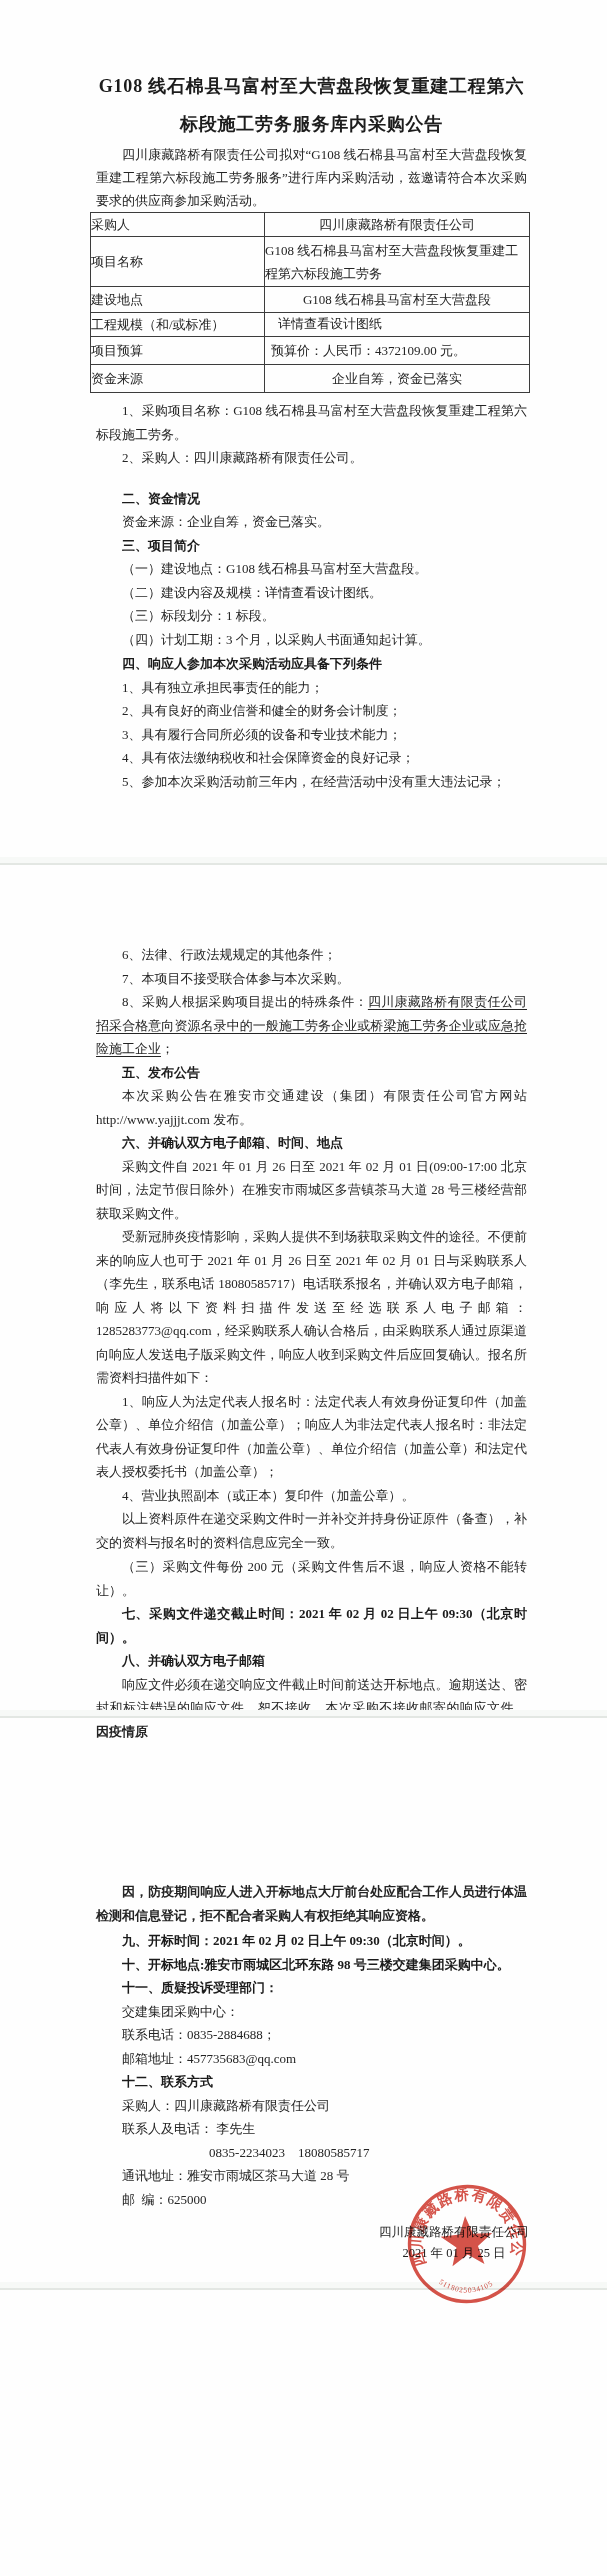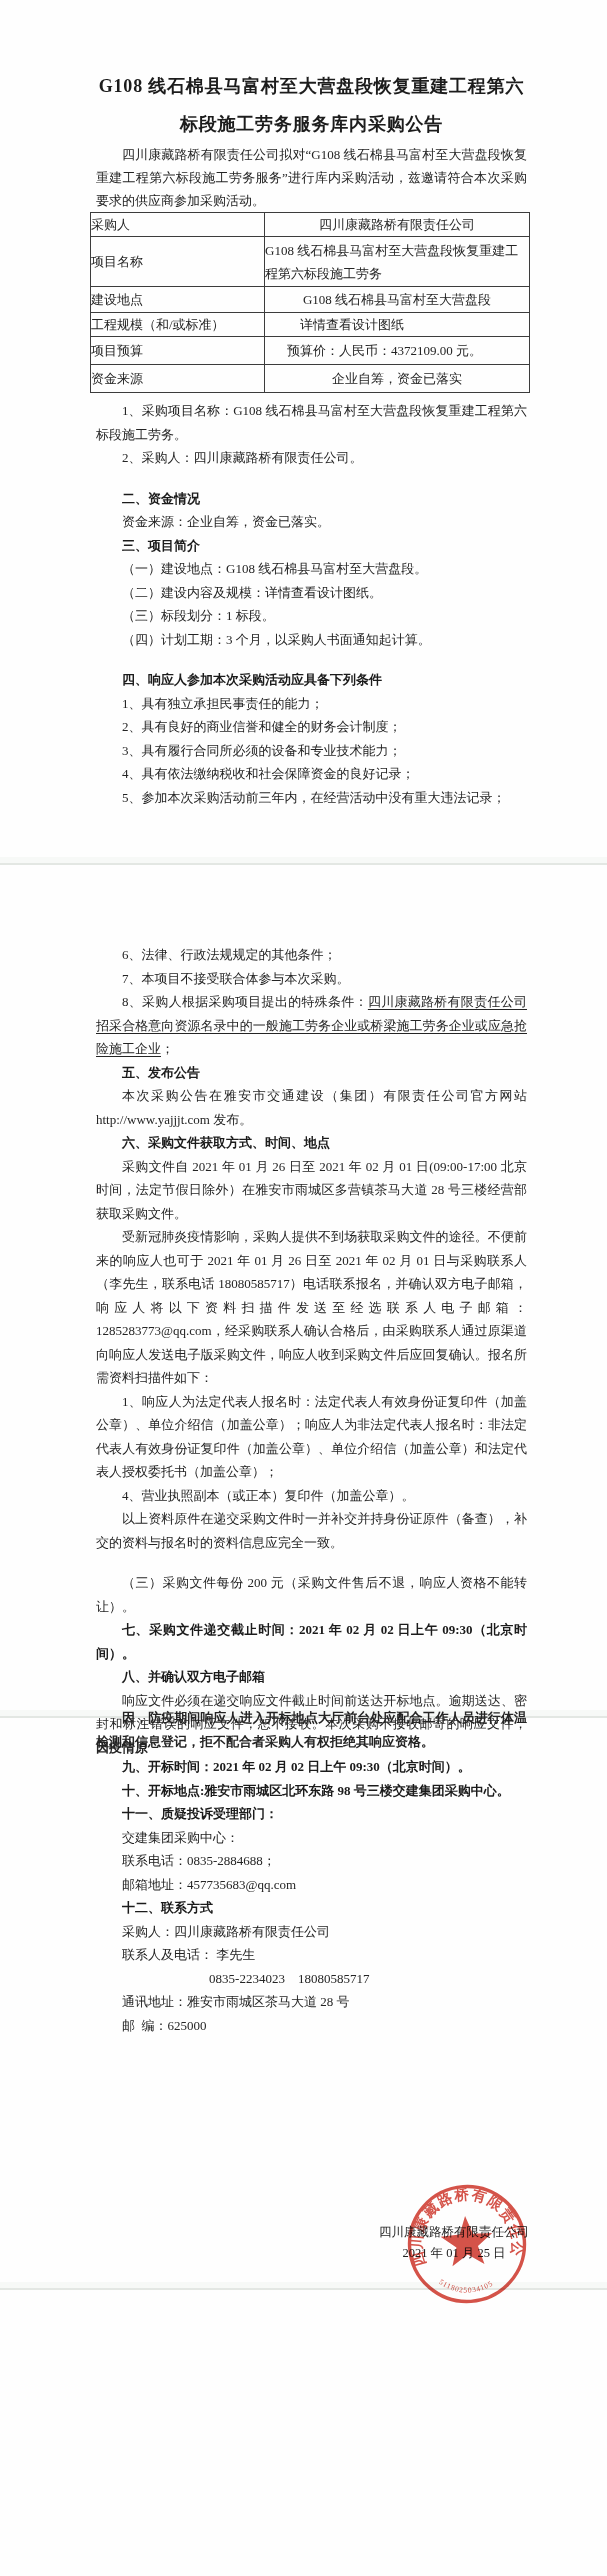--- a/index.html
+++ b/index.html
@@ -8,32 +8,32 @@
     font-family:"Liberation Serif","DejaVu Serif",serif;color:#222;overflow:hidden;
   }
   .page-break{position:absolute;left:0;width:607px;height:1.5px;background:#e3e7e3;}
   .pb-shade{position:absolute;left:0;width:607px;height:6px;background:#f7f9f7;}
   .content{position:absolute;left:96px;width:431px;}
   .doc-title{margin-top:67px;text-align:center;font-size:18px;font-weight:bold;
     line-height:38px;color:#1c1c1c;letter-spacing:0.8px;}
   .para{font-size:13px;line-height:23.5px;margin:0;text-align:justify;text-indent:2em;color:#242424;}
   .para30{line-height:23px;}
   .h{font-weight:bold;color:#1b1b1b;}
-  .mt8{margin-top:6px}.mt6{margin-top:17px}.mt4{margin-top:17px}.mt3{margin-top:2.3px}
+  .mt8{margin-top:6px}.mt6{margin-top:17px}.mt4{margin-top:1px}.mt3{margin-top:2.3px}
   .u{text-decoration:underline;text-underline-offset:3px;}
   .b{font-weight:bold;}
   .pre{white-space:pre-wrap;}
   .ind-num{text-indent:8.7em;}
   table.info{border-collapse:collapse;width:437px;margin-left:-6px;table-layout:fixed;}
   table.info td{border:1.1px solid #3c3c3c;font-size:13px;color:#242424;vertical-align:middle;padding:0;}
   td.lbl{width:173px;padding-left:27px;margin-left:43px;}
   td.val{width:264px;padding-left:7.6px;line-height:23px;}
   td.val.cc{text-align:center;padding-left:0;}
-  td.val.p40{padding-left:35px;}
-  td.val.p8{padding-left:22px;}
+  td.val.p40{padding-left:13px;font-family:Liberation Mono, monospace;}
+  td.val.p8{padding-left:6px;}
   tr.r1 td{height:23px}tr.r2 td{height:49px}tr.r3 td{height:25px}
   tr.r4 td{height:22px}tr.r5 td{height:27px}tr.r6 td{height:27px}
   .sign-block{position:absolute;left:378px;top:2222px;width:152px;text-align:center;
     font-size:12.5px;line-height:21px;color:#1e1e1e;z-index:1;}
   .seal{position:absolute;left:405px;top:2182px;width:124px;height:124px;z-index:2;
     opacity:.88;mix-blend-mode:multiply;transform:rotate(-4deg);}
 </style>
 </head>
 <body>
 
@@ -94,36 +94,36 @@
 
   <div class="pb-shade" style="top:857px;"></div>
   <div class="page-break" style="top:863px;"></div>
 
   <div class="content" style="top:943px;">
     <p class="para">6、法律、行政法规规定的其他条件；</p>
     <p class="para">7、本项目不接受联合体参与本次采购。</p>
     <p class="para"><span>8、采购人根据采购项目提出的特殊条件：</span><span class="u">四川康藏路桥有限责任公司招采合格意向资源名录中的一般施工劳务企业或桥梁施工劳务企业或应急抢险施工企业</span><span>；</span></p>
     <p class="para h">五、发布公告</p>
     <p class="para">本次采购公告在雅安市交通建设（集团）有限责任公司官方网站 http://www.yajjjt.com 发布。</p>
-    <p class="para h">六、采购文件获取方式、时间、地点</p>
+    <p class="para h">六、并确认双方电子邮箱、时间、地点</p>
     <p class="para">采购文件自 2021 年 01 月 26 日至 2021 年 02 月 01 日(09:00-17:00 北京时间，法定节假日除外）在雅安市雨城区多营镇茶马大道 28 号三楼经营部获取采购文件。</p>
     <p class="para">受新冠肺炎疫情影响，采购人提供不到场获取采购文件的途径。不便前来的响应人也可于 2021 年 01 月 26 日至 2021 年 02 月 01 日与采购联系人（李先生，联系电话 18080585717）电话联系报名，并确认双方电子邮箱，响应人将以下资料扫描件发送至经选联系人电子邮箱：1285283773@qq.com，经采购联系人确认合格后，由采购联系人通过原渠道向响应人发送电子版采购文件，响应人收到采购文件后应回复确认。报名所需资料扫描件如下：</p>
     <p class="para">1、响应人为法定代表人报名时：法定代表人有效身份证复印件（加盖公章）、单位介绍信（加盖公章）；响应人为非法定代表人报名时：非法定代表人有效身份证复印件（加盖公章）、单位介绍信（加盖公章）和法定代表人授权委托书（加盖公章）；</p>
     <p class="para">4、营业执照副本（或正本）复印件（加盖公章）。</p>
     <p class="para">以上资料原件在递交采购文件时一并补交并持身份证原件（备查），补交的资料与报名时的资料信息应完全一致。</p>
     <p class="para mt4">（三）采购文件每份 200 元（采购文件售后不退，响应人资格不能转让）。</p>
     <p class="para h">七、采购文件递交截止时间：2021 年 02 月 02 日上午 09:30（北京时间）。</p>
     <p class="para h">八、并确认双方电子邮箱</p>
     <p class="para"><span>响应文件必须在递交响应文件截止时间前送达开标地点。逾期送达、密封和标注错误的响应文件，恕不接收。本次采购不接收邮寄的响应文件， </span><span class="b">因疫情原</span></p>
   </div>
 
   <div class="pb-shade" style="top:1710px;"></div>
   <div class="page-break" style="top:1716px;"></div>
 
-  <div class="content" style="top:1706px;">
+  <div class="content" style="top:1880px;">
     <p class="para b">因，防疫期间响应人进入开标地点大厅前台处应配合工作人员进行体温检测和信息登记，拒不配合者采购人有权拒绝其响应资格。</p>
     <p class="para h mt3">九、开标时间：2021 年 02 月 02 日上午 09:30（北京时间）。</p>
     <p class="para h">十、开标地点:雅安市雨城区北环东路 98 号三楼交建集团采购中心。</p>
     <p class="para h">十一、质疑投诉受理部门：</p>
     <p class="para">交建集团采购中心：</p>
     <p class="para">联系电话：0835-2884688；</p>
     <p class="para">邮箱地址：457735683@qq.com</p>
     <p class="para h">十二、联系方式</p>
     <p class="para pre">采购人：四川康藏路桥有限责任公司</p>
     <p class="para pre">联系人及电话： 李先生</p>

